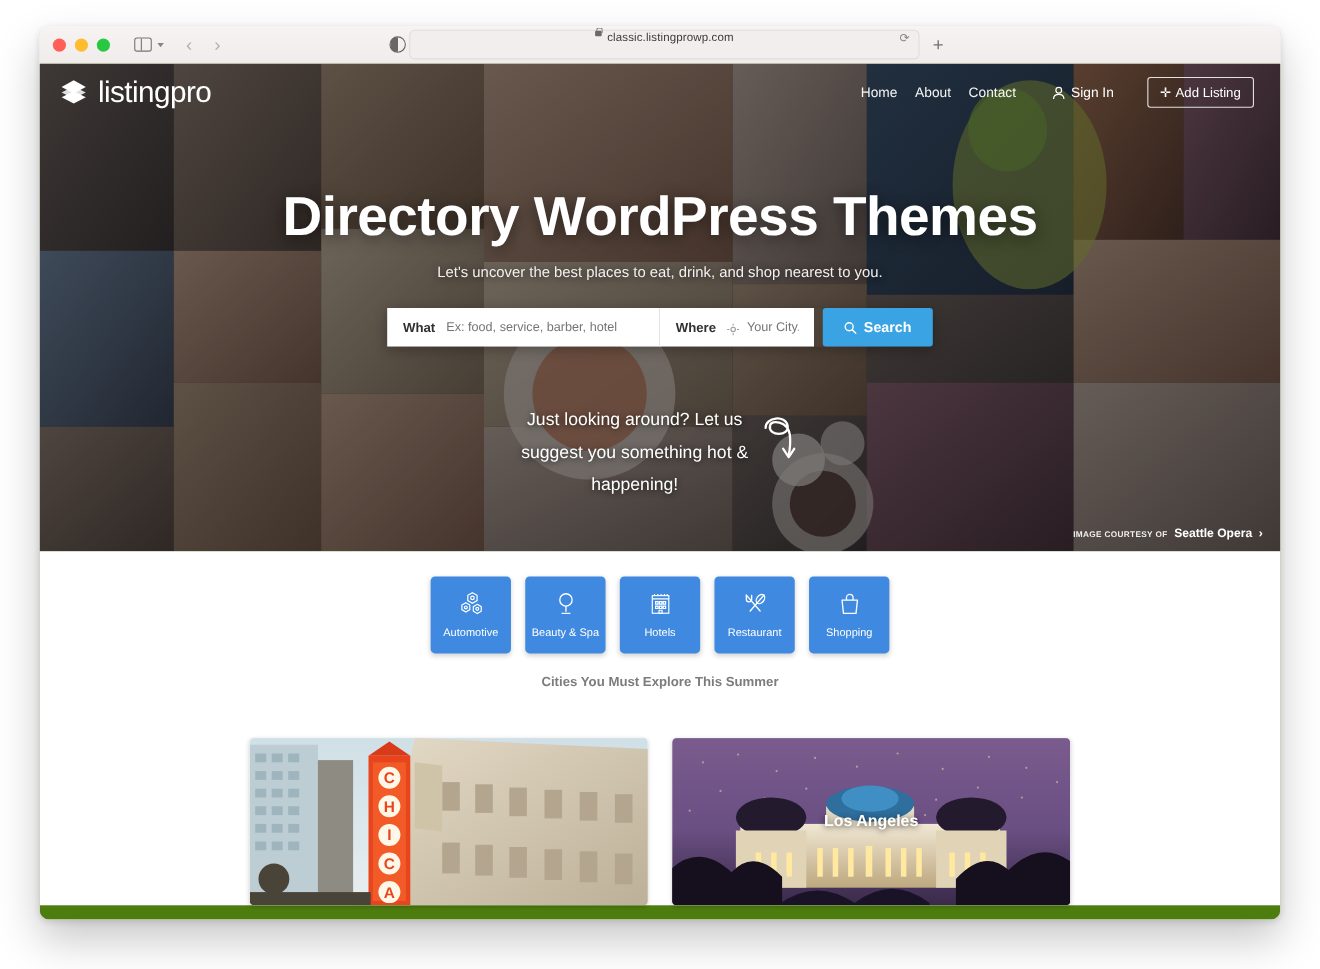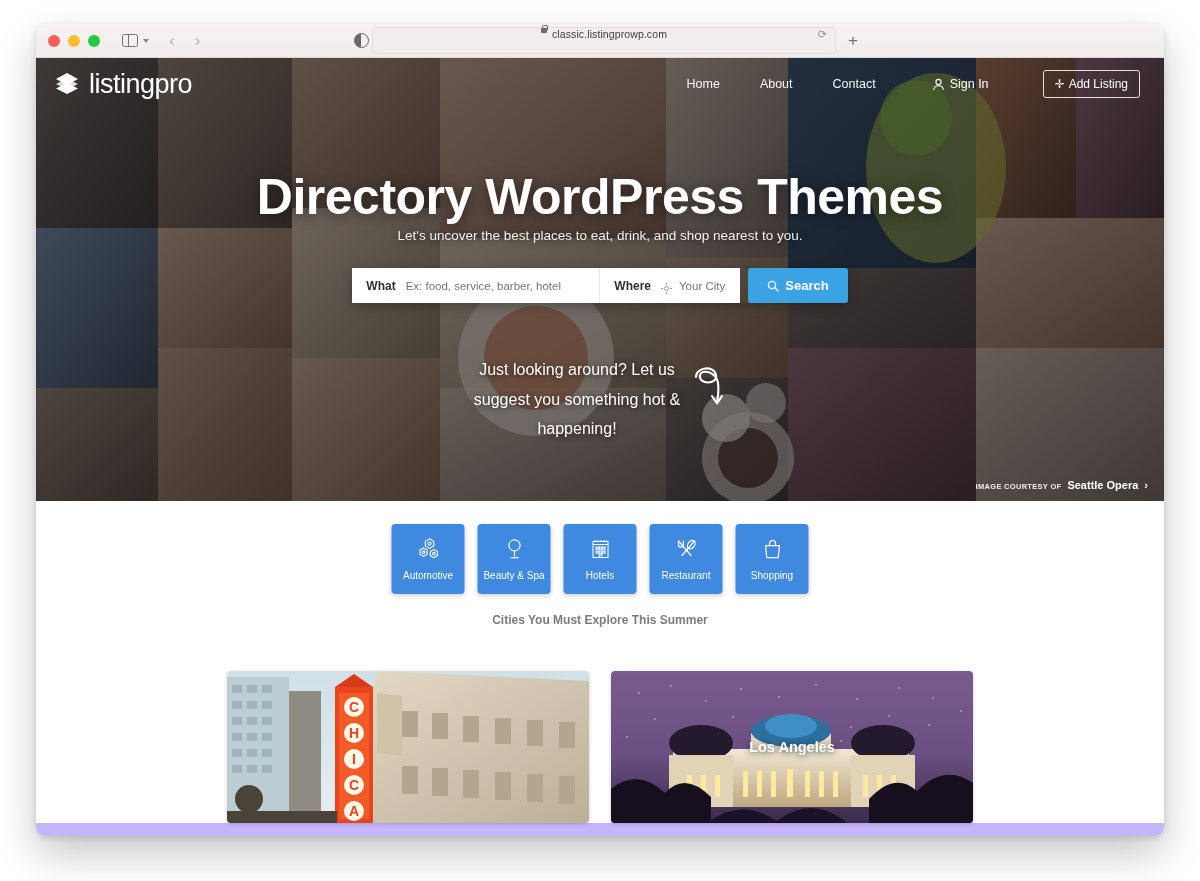--- a/index.html
+++ b/index.html
@@ -128,21 +128,21 @@
   .plus-tab {
     position: absolute;
     left: 812px;
     font-size: 17px;
     color: #77716f;
     line-height: 1;
     font-weight: 300;
   }
 
   
-  .viewport { position: relative; width: 100%; height: 778px; background: #c4b5fd; overflow: hidden; }
+  .viewport { position: relative; width: 100%; height: 778px; background: #4d7c0f; overflow: hidden; }
 
   
   .hero {
     position: relative;
     height: 443px;
     overflow: hidden;
     background: #2a2422;
   }
   .mosaic { position: absolute; inset: 0; }
 
@@ -172,21 +172,21 @@
     color: #fff;
     font-size: 27px;
     letter-spacing: -0.5px;
     font-weight: 400;
   }
 
   .main-nav {
     margin-left: auto;
     display: flex;
     align-items: center;
-    gap: 40px;
+    gap: 16px;
   }
   .nav-link {
     color: #fff;
     font-size: 12.5px;
     text-decoration: none;
     opacity: .95;
   }
   .sign-in {
     display: flex; align-items: center; gap: 5px;
     color: #fff; font-size: 12.5px;
@@ -210,21 +210,21 @@
   .hero-title {
     margin-top: 62px;
     color: #fff;
     font-size: 50px;
     font-weight: 700;
     letter-spacing: -0.5px;
     text-shadow: 0 2px 14px rgba(0,0,0,.5);
     line-height: 1;
   }
   .hero-sub {
-    margin-top: 6px;
+    margin-top: 18px;
     color: #f2f0f0;
     font-size: 13.5px;
     text-shadow: 0 1px 7px rgba(0,0,0,.65);
   }
 
   
   .search-wrap {
     margin-top: 25px;
     display: flex;
     align-items: flex-start;

